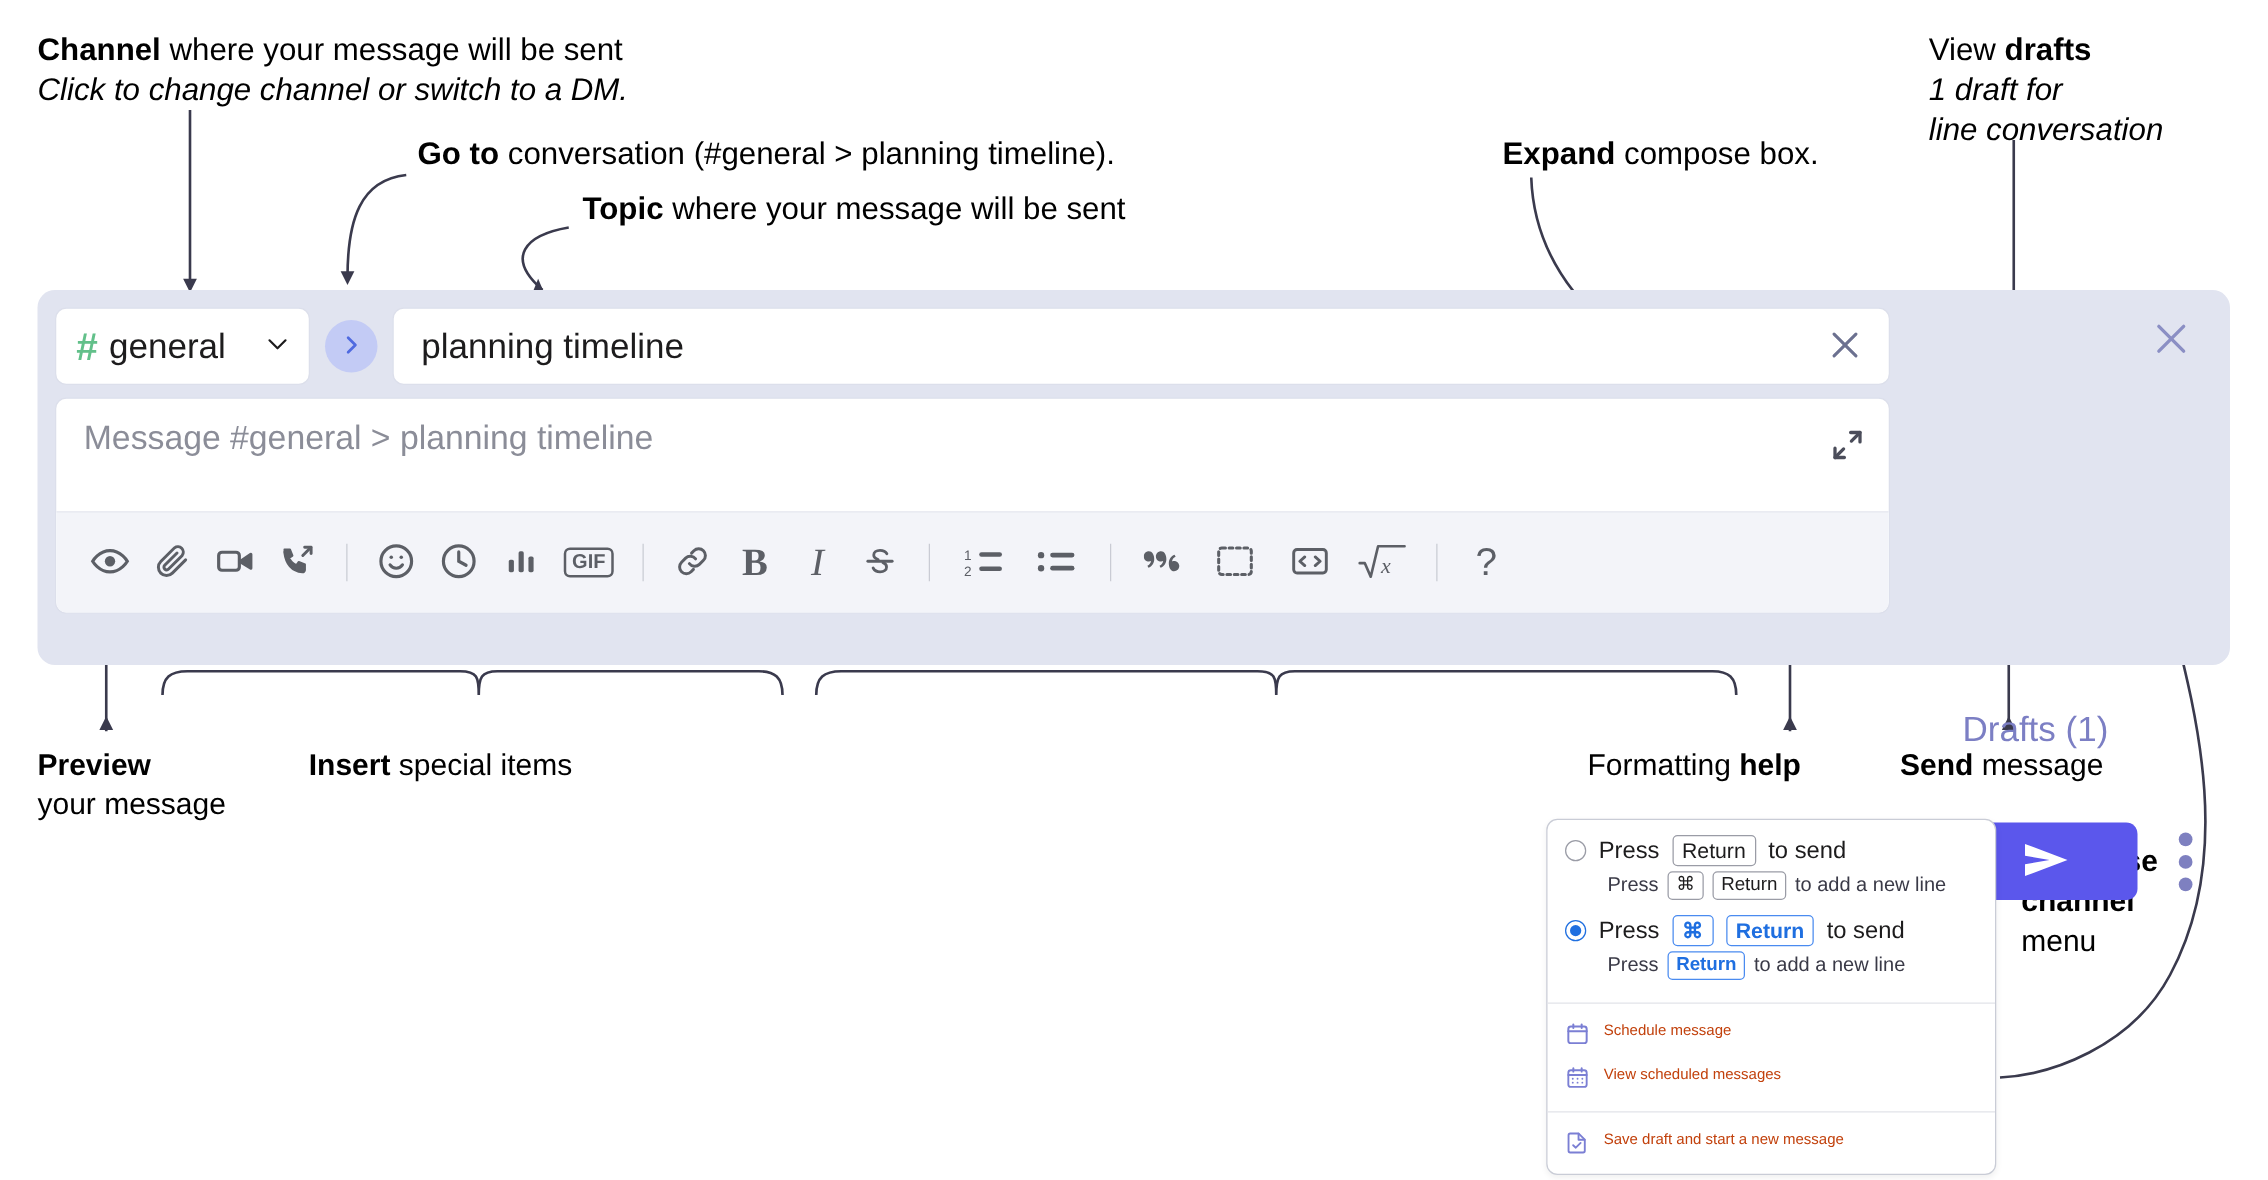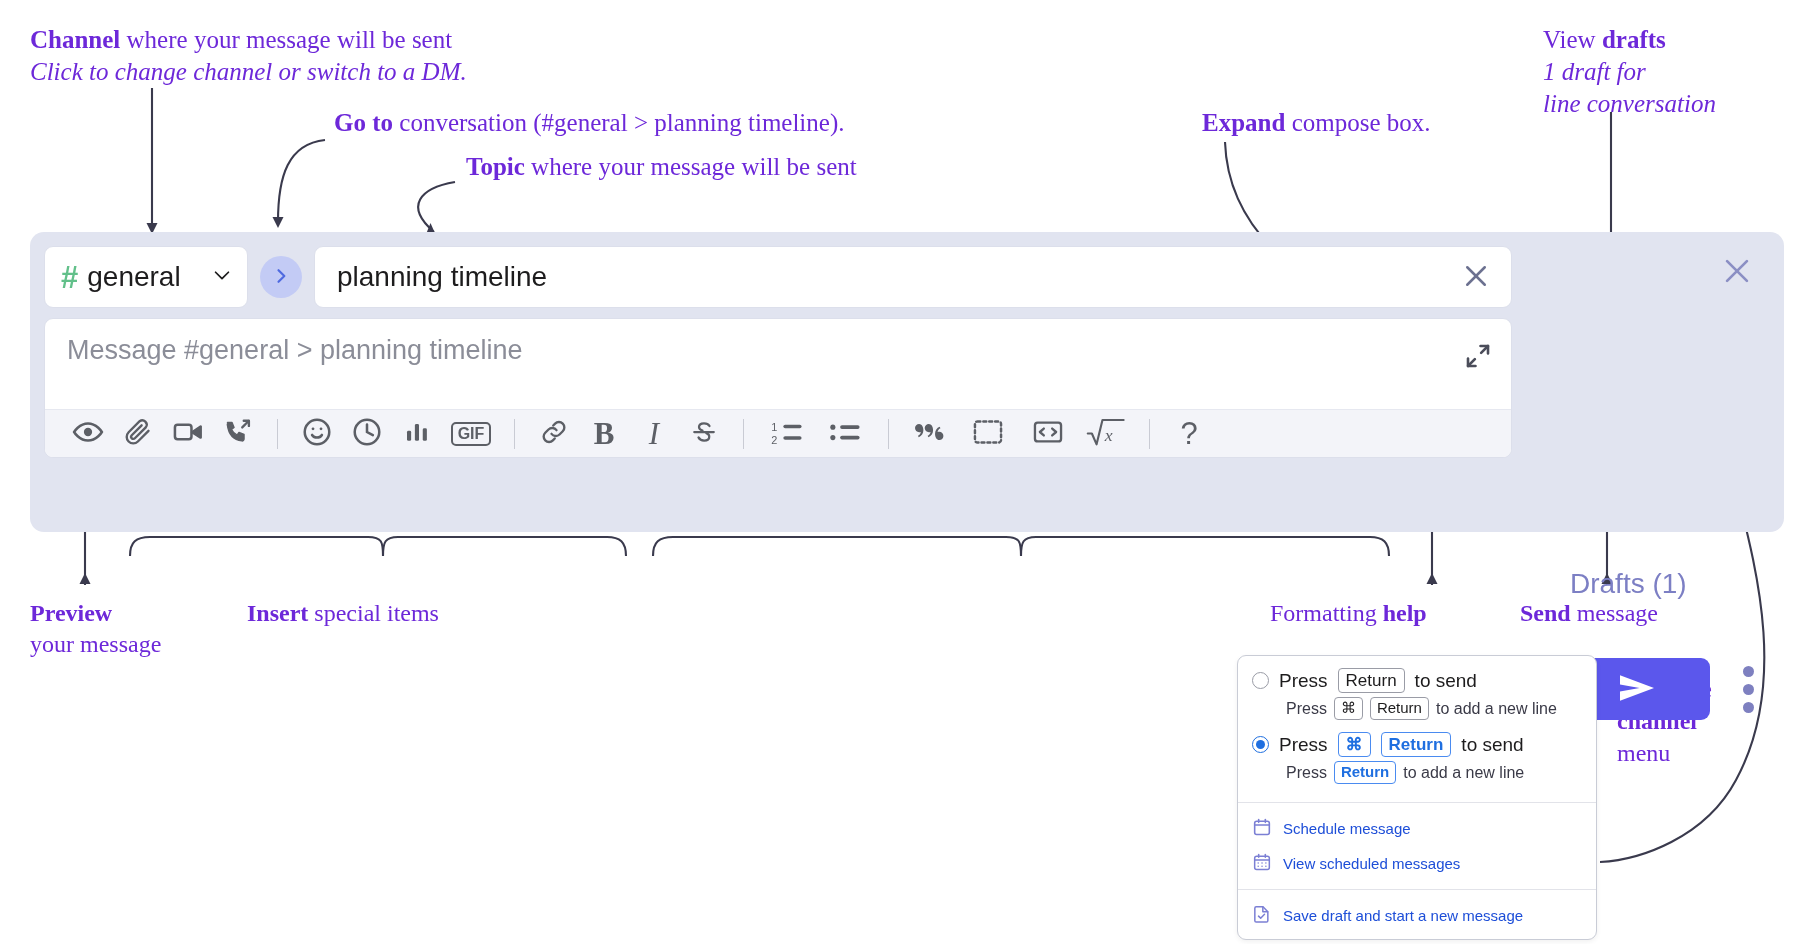--- a/index.html
+++ b/index.html
@@ -8,21 +8,21 @@
     width:1814px; height:944px;
     background:#ffffff;
     font-family:"Liberation Sans", sans-serif;
     color:#2b2b3d;
     position:relative;
     overflow:hidden;
   }
   .stage { position:absolute; inset:0; }
 
   
-  .anno { position:absolute; color:#6d28d9; line-height:1.28; white-space:nowrap;font-family:Liberation Serif, serif; }
+  .anno { position:absolute; color:#000000; line-height:1.28; white-space:nowrap; }
   .anno b { font-weight:700; }
   .anno i { font-style:italic; }
   .a-lg { font-size:25px; }
   .a-md { font-size:24px; }
 
   
   .leaders { position:absolute; inset:0; pointer-events:none; }
 
   
   #compose {
@@ -61,21 +61,21 @@
 
   .msg-card {
     margin-top:10px; background:#ffffff; border:1px solid #dcdfeb; border-radius:9px;
     overflow:hidden;
   }
   .msg-area { position:relative; height:90px; padding:16px 60px 0 22px; }
   .msg-placeholder { font-size:27px; color:#8b8d98; }
   .expand-btn { position:absolute; right:14px; top:18px; background:none; border:none; cursor:pointer; padding:4px; }
 
   .toolbar {
-    display:flex; align-items:center; height:48px;
+    display:flex; align-items:center; height:81px;
     background:#f3f4f9; border-top:1px solid #e6e8f0;
     padding:0 14px 0 18px; gap:0;
   }
   .tb { width:50px; height:46px; display:flex; align-items:center; justify-content:center;
         background:none; border:none; cursor:pointer; color:#5c5f66; flex:0 0 auto; }
   .tb.wide { width:58px; }
   .tb-sep { width:1px; height:30px; background:#c9cbd4; margin:0 14px; flex:0 0 auto; }
   .gifbox { border:2px solid #5c5f66; border-radius:5px; font-size:16px; font-weight:700;
             padding:2px 5px; letter-spacing:0px; line-height:1; }
   .bold-g { font-size:31px; font-weight:700; font-family:"Liberation Serif", serif; }
@@ -109,22 +109,22 @@
   .radio { width:17px; height:17px; border-radius:50%; border:1.6px solid #9a9ca6;
            flex:0 0 auto; background:#fff; position:relative; }
   .radio.on { border-color:#1f6fe0; }
   .radio.on::after { content:""; position:absolute; inset:3px; border-radius:50%; background:#1f6fe0; }
   .kc { display:inline-block; border:1.4px solid #9a9ca6; border-radius:4px;
         padding:1px 7px; font-size:17px; line-height:1.25; color:#1d1c1d; background:#fff;text-align:center; }
   .kc.sm { font-size:15px; padding:1px 6px; }
   .kc.blue { border-color:#4a8bf0; color:#1f6fe0; font-weight:700; }
   .kc.blue.sm { font-weight:700; }
   .mdiv { height:1px; background:#e2e3e9; margin:8px 0; }
-  .mitem { display:flex; align-items:center; gap:11px; padding:6px 14px; font-size:15px;
-           color:#1d4ed8; cursor:pointer; }
+  .mitem { display:flex; gap:11px; padding:6px 14px; font-size:12px;
+           color:#c2410c; cursor:pointer; }
 </style>
 </head>
 <body>
 
 <div class="stage">
 
   <svg class="leaders" width="1814" height="944">
     <g fill="none" stroke="#3a3a4d" stroke-width="2.1">
 
       <path d="M152,88 L152,228"></path>

